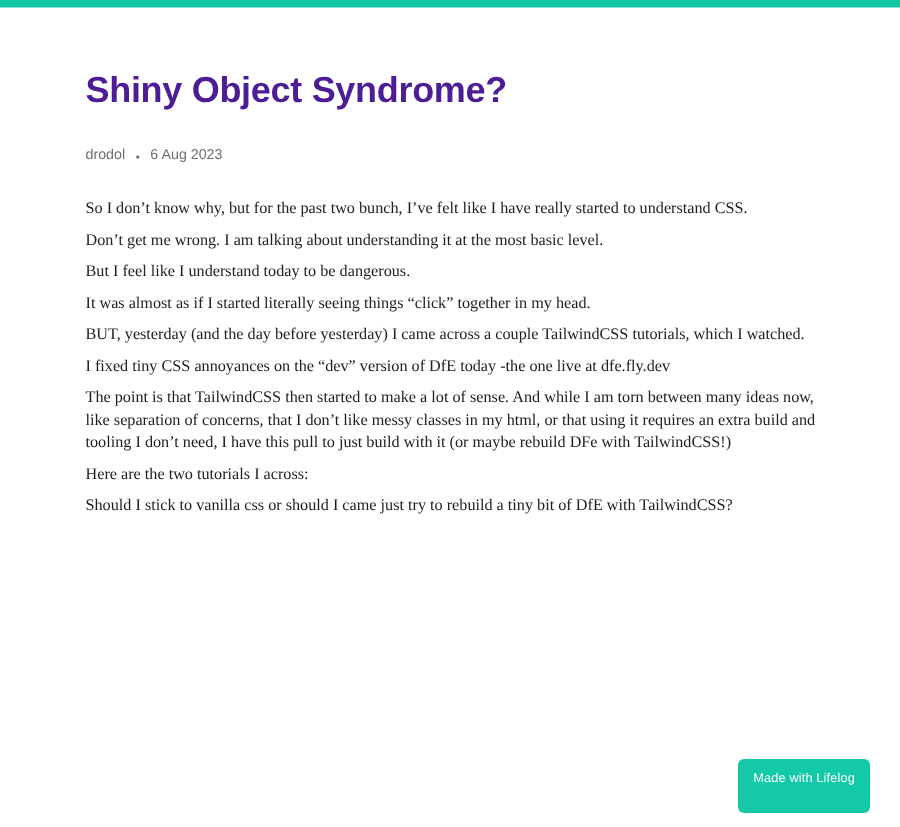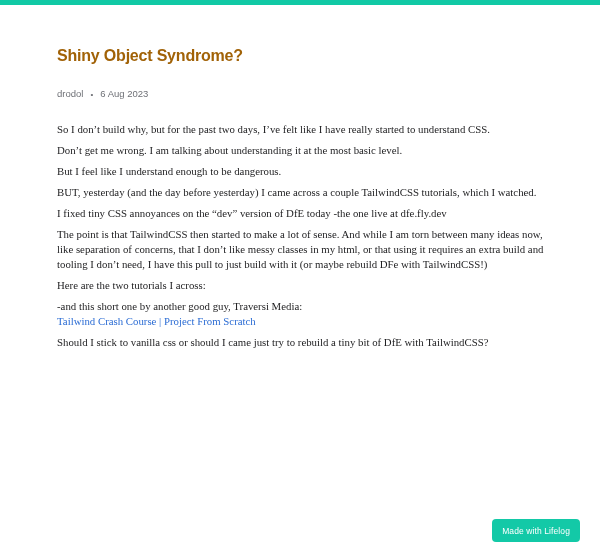--- a/index.html
+++ b/index.html
@@ -14,24 +14,24 @@
   .top-bar {
     width: 100%;
     height: 5px;
     background: var(--accent, #11c9a5);
   }
   .content {
     padding: 42px 52px 0 57px;
   }
   .post-title {
     font-family: "Liberation Sans", sans-serif;
-    font-size: 16px;
+    font-size: 24px;
     font-weight: 700;
     letter-spacing: -0.2px;
-    color: #a16207;
+    color: #4c1d95;
     margin-bottom: 23px;
   }
   .post-meta {
     display: flex;
     align-items: flex-end;
     gap: 7px;
     font-size: 9.5px;
     color: #6e7076;
     margin-bottom: 23px;
   }
@@ -58,21 +58,21 @@
   .made-with-badge {
     position: absolute;
     right: 20px;
     bottom: 9px;
     display: inline-block;
     background: var(--badge, #13c9a7);
     color: #ffffff;
     font-family: "Liberation Sans", sans-serif;
     font-size: 8.5px;
     font-weight: 500;
-    padding: 7px 10px 6px 10px;
+    padding: 7px 10px 19px 10px;
     border-radius: 4px;
     text-decoration: none;
     cursor: pointer;
     letter-spacing: 0.1px;
   }
 </style>
 </head>
 <body>
 
 <div class="top-bar"></div>
@@ -80,25 +80,25 @@
 <main class="content">
   <h1 class="post-title">Shiny Object Syndrome?</h1>
 
   <div class="post-meta">
     <span>drodol</span>
     <span class="dot">•</span>
     <span>6 Aug 2023</span>
   </div>
 
   <article class="article-body">
-      <p>So I don’t build why, but for the past two days, I’ve felt like I have really started to understand CSS.</p>
+      <p>So I don’t know why, but for the past two bunch, I’ve felt like I have really started to understand CSS.</p>
       <p>Don’t get me wrong. I am talking about understanding it at the most basic level.</p>
-      <p>But I feel like I understand enough to be dangerous.</p>
+      <p>But I feel like I understand today to be dangerous.</p>
+      <p>It was almost as if I started literally seeing things “click” together in my head.</p>
       <p>BUT, yesterday (and the day before yesterday) I came across a couple TailwindCSS tutorials, which I watched.</p>
       <p>I fixed tiny CSS annoyances on the “dev” version of DfE today -the one live at dfe.fly.dev</p>
       <p>The point is that TailwindCSS then started to make a lot of sense. And while I am torn between many ideas now, like separation of concerns, that I don’t like messy classes in my html, or that using it requires an extra build and tooling I don’t need, I have this pull to just build with it (or maybe rebuild DFe with TailwindCSS!)</p>
       <p>Here are the two tutorials I across:</p>
-      <p>-and this short one by another good guy, Traversi Media:<br><a>Tailwind Crash Course | Project From Scratch</a></p>
       <p>Should I stick to vanilla css or should I came just try to rebuild a tiny bit of DfE with TailwindCSS?</p>
     </article>
 </main>
 
 <a class="made-with-badge">Made with Lifelog</a>
 
 </body></html>

